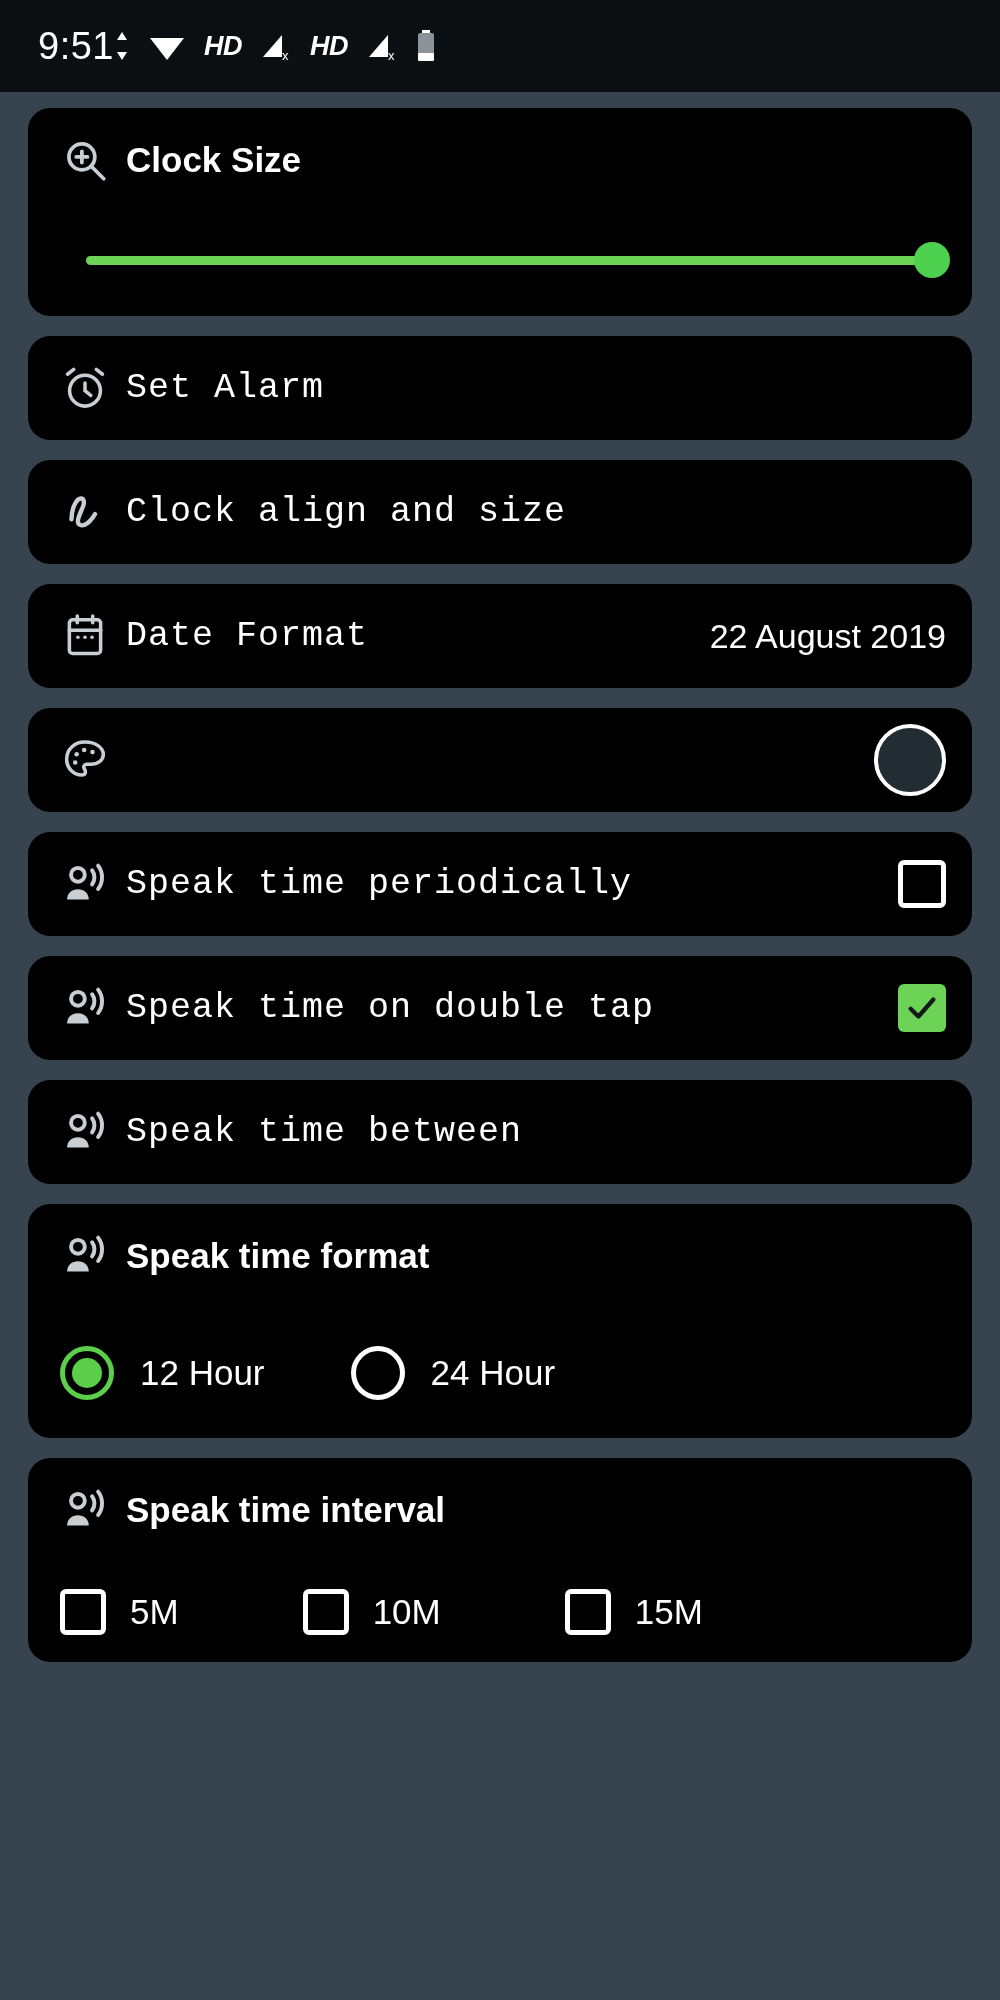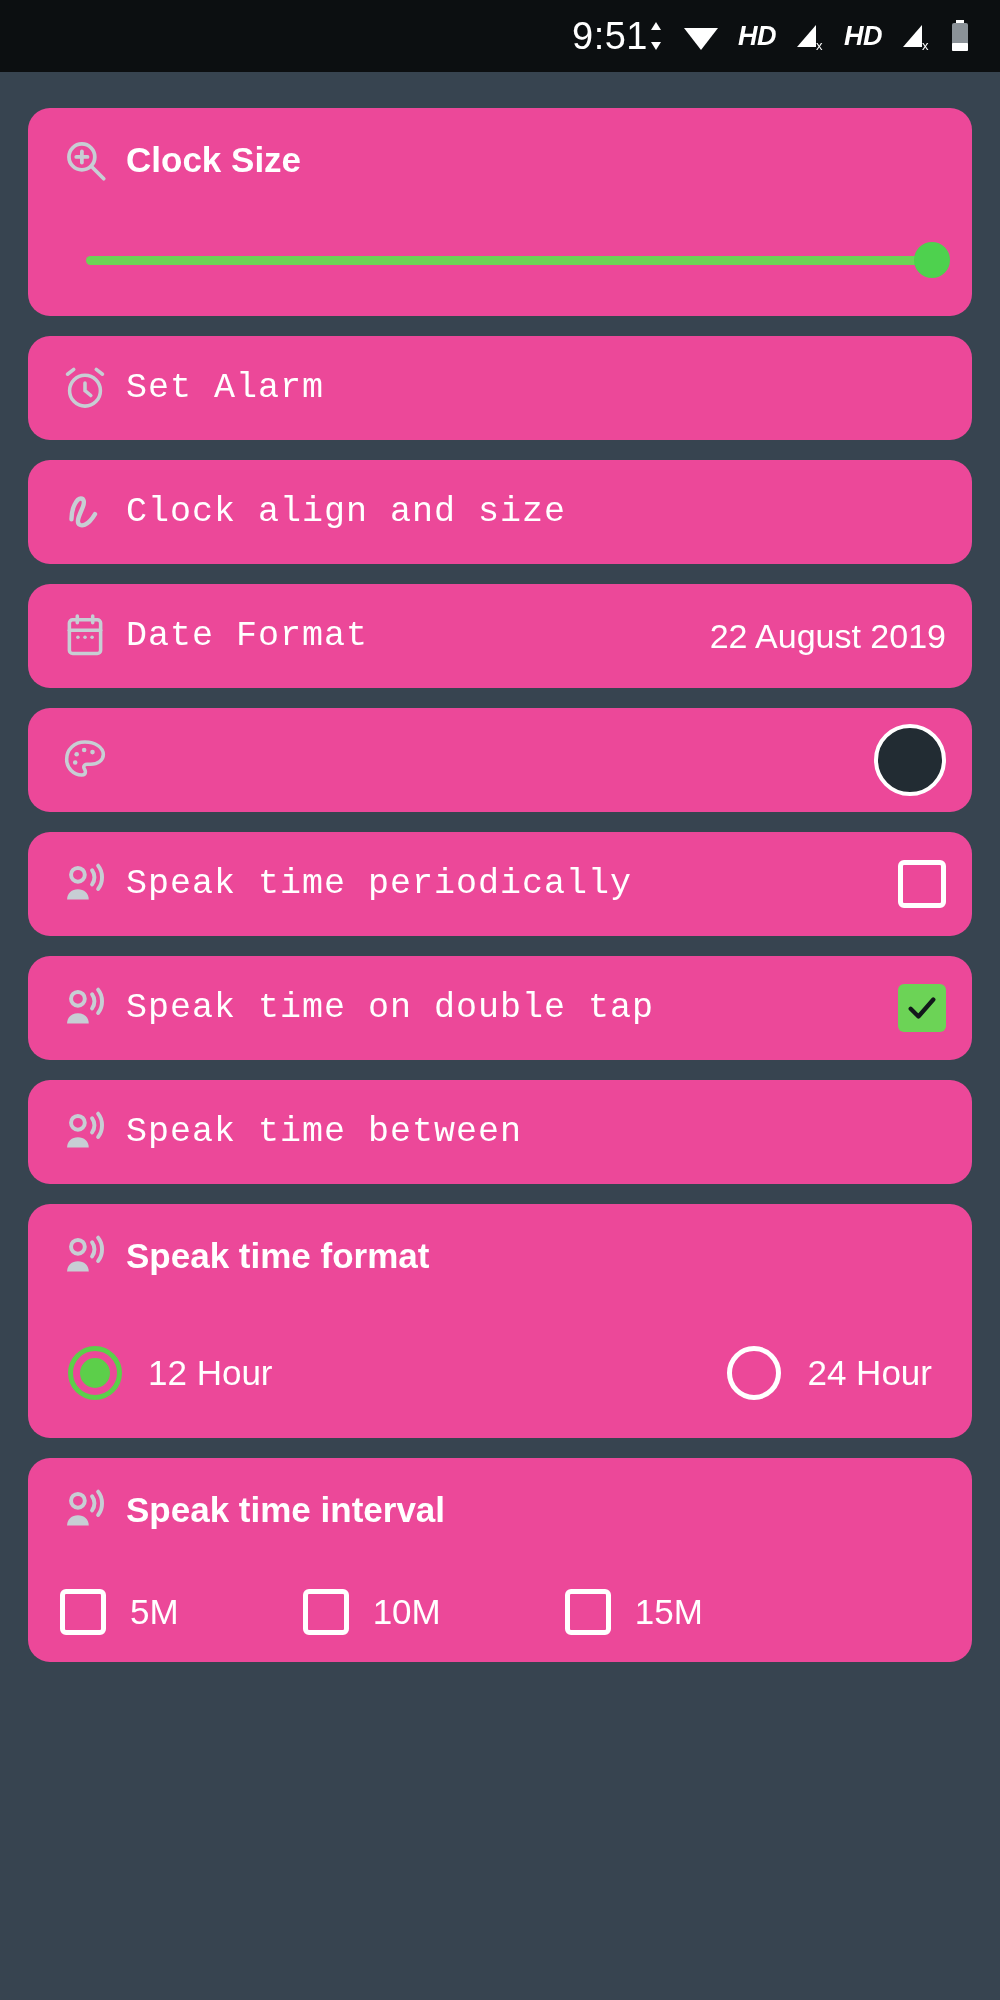--- a/index.html
+++ b/index.html
@@ -6,39 +6,39 @@
   html, body {
     width: 1000px; height: 2000px;
     background: #0c0f11;
     font-family: "Liberation Sans", sans-serif;
     overflow: hidden;
   }
   .phone { width: 1000px; height: 2000px; position: relative; background: #374450; }
 
   
   .statusbar {
-    height: 72px; background: #0c0f11; color: #ffffff;
-    display: flex; align-items: center; justify-content: flex-end;
+    height: 92px; background: #0c0f11; color: #ffffff;
+    display: flex; align-items: center; justify-content: flex-start;
     padding: 0 30px 0 38px;
   }
   .status-clock { font-size: 38px; font-weight: 400; letter-spacing: .5px; }
   .status-icons { display: flex; align-items: center; gap: 18px; }
   .status-icons svg { display: block; }
   .hd-label { font-size: 27px; font-weight: 700; font-style: italic; letter-spacing: -.5px; }
 
   
   .content {
     position: absolute; top: 92px; left: 0; right: 0; bottom: 0;
     background: #374450;
     padding: 16px 28px 0 28px;
     display: flex; flex-direction: column; gap: 20px;
     overflow: hidden;
   }
   .card {
-    background: #ec4899;
+    background: #000000;
     border-radius: 22px;
     position: relative;
   }
   .row {
     display: flex; align-items: center;
     height: 104px;
     padding: 0 26px 0 32px;
   }
   .row .icon { width: 56px; flex: 0 0 56px; display: flex; align-items: center; justify-content: flex-start; }
   .row .icon svg { display: block; }
@@ -74,21 +74,21 @@
   .cbox.unchecked { border: 5px solid #ffffff; background: transparent; }
   .cbox.checked svg { position: absolute; top: 7px; left: 6px; }
 
   
   .swatch {
     width: 72px; height: 72px; border-radius: 50%;
     border: 4px solid #ffffff; background: #222c33; flex: 0 0 72px;
   }
 
   
-  .radio-row { display: flex; align-items: center; height: 130px; padding: 0 40px; justify-content: space-between; }
+  .radio-row { display: flex; align-items: center; height: 130px; padding: 0 32px; }
   .radio-item { display: flex; align-items: center; }
   .radio {
     width: 54px; height: 54px; border-radius: 50%; flex: 0 0 54px;
     position: relative; border: 5px solid #ffffff;
   }
   .radio.selected { border-color: #5ccf4a; }
   .radio.selected::after {
     content: ""; position: absolute; inset: 7px;
     border-radius: 50%; background: #5ccf4a;
   }

